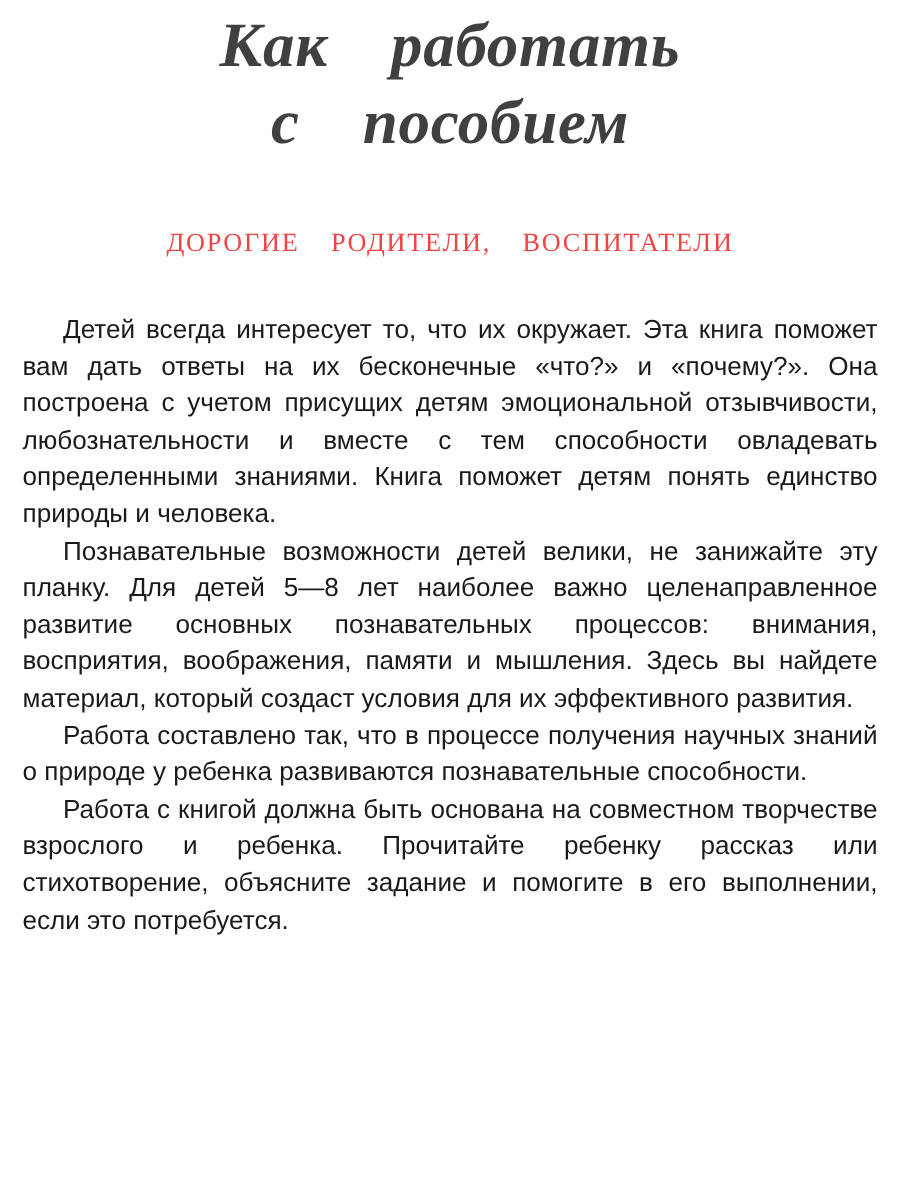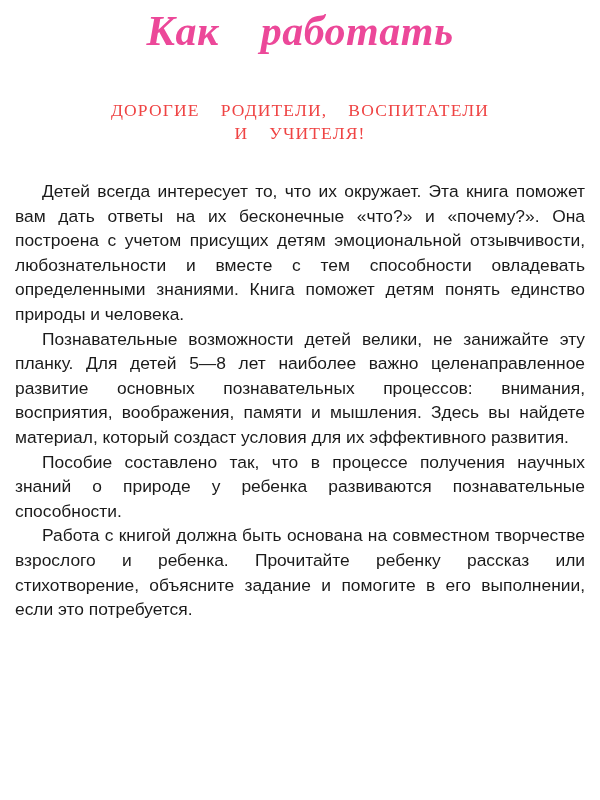--- a/index.html
+++ b/index.html
@@ -28,21 +28,21 @@
   .title-block {
     padding-top: 6px;
     text-align: center;
   }
   .title-line {
     font-family: "Liberation Serif", "DejaVu Serif", serif;
     font-style: italic;
     font-weight: bold;
     font-size: 42px;
     line-height: 51px;
-    color: #ec4899;
+    color: #404040;
     letter-spacing: 0.5px;
     word-spacing: 10px;
     white-space: pre;
   }
 
   
   .subtitle-block {
     margin-top: 42px;
     text-align: center;
   }
@@ -79,27 +79,27 @@
     text-align-last: left;
   }
 </style>
 </head>
 <body>
 
 <div class="page">
 
   <div class="title-block">
     <div class="title-line">Как  работать</div>
+    <div class="title-line">с  пособием</div>
   </div>
 
   <div class="subtitle-block">
     <div class="subtitle-line">ДОРОГИЕ  РОДИТЕЛИ,  ВОСПИТАТЕЛИ</div>
-    <div class="subtitle-line">И  УЧИТЕЛЯ!</div>
   </div>
 
   <div class="body-block">
     <p class="para">Детей всегда интересует то, что их окружает. Эта книга поможет вам дать ответы на их бесконечные «что?» и «почему?». Она построена с учетом присущих детям эмоциональной отзывчивости, любознательности и вместе с тем способности овладевать определенными знаниями. Книга поможет детям понять единство природы и человека.</p>
     <p class="para">Познавательные возможности детей велики, не занижайте эту планку. Для детей 5—8 лет наиболее важно целенаправленное развитие основных познавательных процессов: внимания, восприятия, воображения, памяти и мышления. Здесь вы найдете материал, который создаст условия для их эффективного развития.</p>
-    <p class="para">Пособие составлено так, что в процессе получения научных знаний о природе у ребенка развиваются познавательные способности.</p>
+    <p class="para">Работа составлено так, что в процессе получения научных знаний о природе у ребенка развиваются познавательные способности.</p>
     <p class="para">Работа с книгой должна быть основана на совместном творчестве взрослого и ребенка. Прочитайте ребенку рассказ или стихотворение, объясните задание и помогите в его выполнении, если это потребуется.</p>
   </div>
 
 </div>
 
 </body></html>

